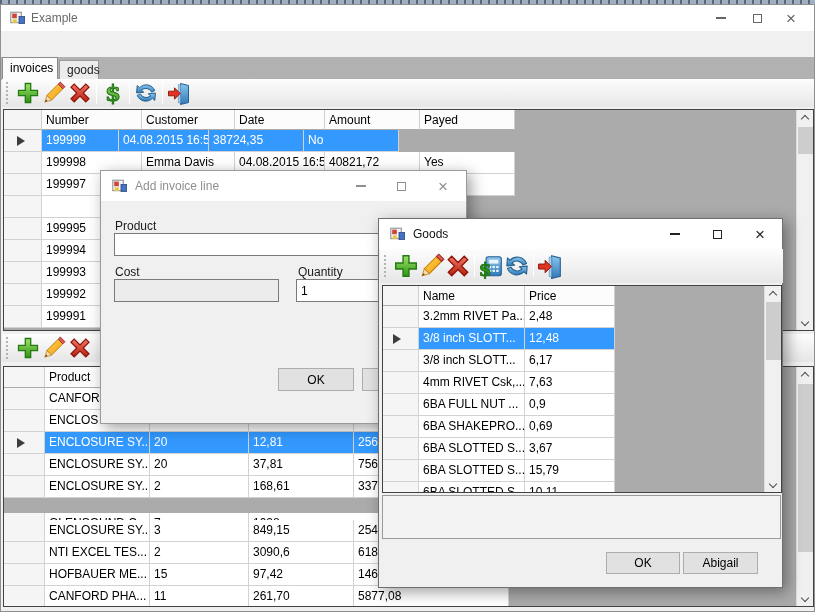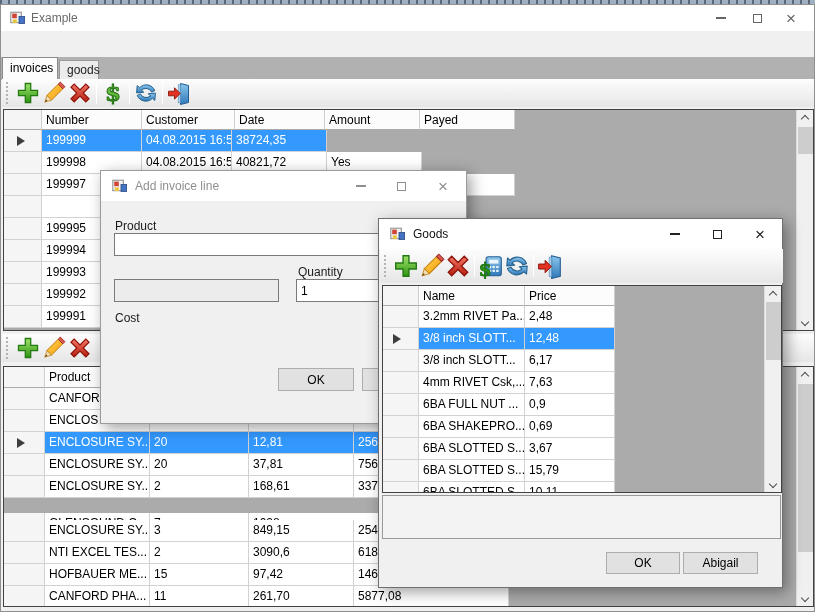--- a/index.html
+++ b/index.html
@@ -191,27 +191,29 @@
         <div class="c" style="width:100px">Number</div>
         <div class="c" style="width:93px">Customer</div>
         <div class="c" style="width:90px">Date</div>
         <div class="c" style="width:95px">Amount</div>
         <div class="c" style="width:95px">Payed</div>
       </div>
       <div class="grow" style="top:20px;height:22px;">
         <div class="c rh" style="width:38px">
             <i class="tri"></i>
           </div>
-        <div class="c sel" style="width:100px">199999</div>
+        <div class="c sel" style="width:77px">199999</div>
         <div class="c sel" style="width:90px">04.08.2015 16:57</div>
         <div class="c sel" style="width:95px">38724,35</div>
+        <div class="c sel" style="width:95px">No</div>
       </div>
       <div class="grow" style="top:42px;height:22px;">
         <div class="c rh" style="width:38px"></div>
         <div class="c" style="width:100px">199998</div>
+        <div class="c" style="width:93px">Emma Davis</div>
         <div class="c" style="width:90px">04.08.2015 16:54</div>
         <div class="c" style="width:95px">40821,72</div>
         <div class="c" style="width:95px">Yes</div>
       </div>
       <div class="grow" style="top:64px;height:22px;">
         <div class="c rh" style="width:38px"></div>
         <div class="c" style="width:100px">199997</div>
         <div class="c" style="width:93px"></div>
         <div class="c" style="width:90px"></div>
         <div class="c" style="width:95px"></div>
@@ -394,21 +396,21 @@
       <div class="cap" style="right:88px;height:30px;color:#8f8f8f;">
           <span class="bar"></span>
         </div>
       <div class="cap" style="right:48px;height:30px;color:#8f8f8f;">
           <span class="box"></span>
         </div>
       <div class="cap xx" style="right:6px;height:30px;color:#8f8f8f;"></div>
     </div>
     <span class="plabel" style="left:14px;top:48px;">Product</span>
     <input class="tbox" style="left: 13px; top: 62px; width: 341px; height: 23px;" value="">
-    <span class="plabel" style="left:14px;top:94px;margin-top:46px;">Cost</span>
+    <span class="plabel" style="left:14px;top:94px;">Cost</span>
     <input class="tbox" style="left: 13px; top: 108px; width: 165px; height: 23px; background: rgb(236, 236, 236);" value="">
     <span class="plabel" style="left:197px;top:94px;">Quantity</span>
     <input class="tbox" style="left: 195px; top: 108px; width: 160px; height: 23px;" value="1">
     <button class="btn" style="left:177px;top:197px;width:76px;height:23px;">OK</button>
     <button class="btn" style="left:261px;top:197px;width:76px;height:23px;"></button>
   </div>
 
   <div class="popup" style="left:378px;top:218px;width:405px;height:370px;z-index:40;border:1px solid #6f6f6f;">
     <div class="ptitle">
       <svg class="icon16" style="left:11px;top:7px">

